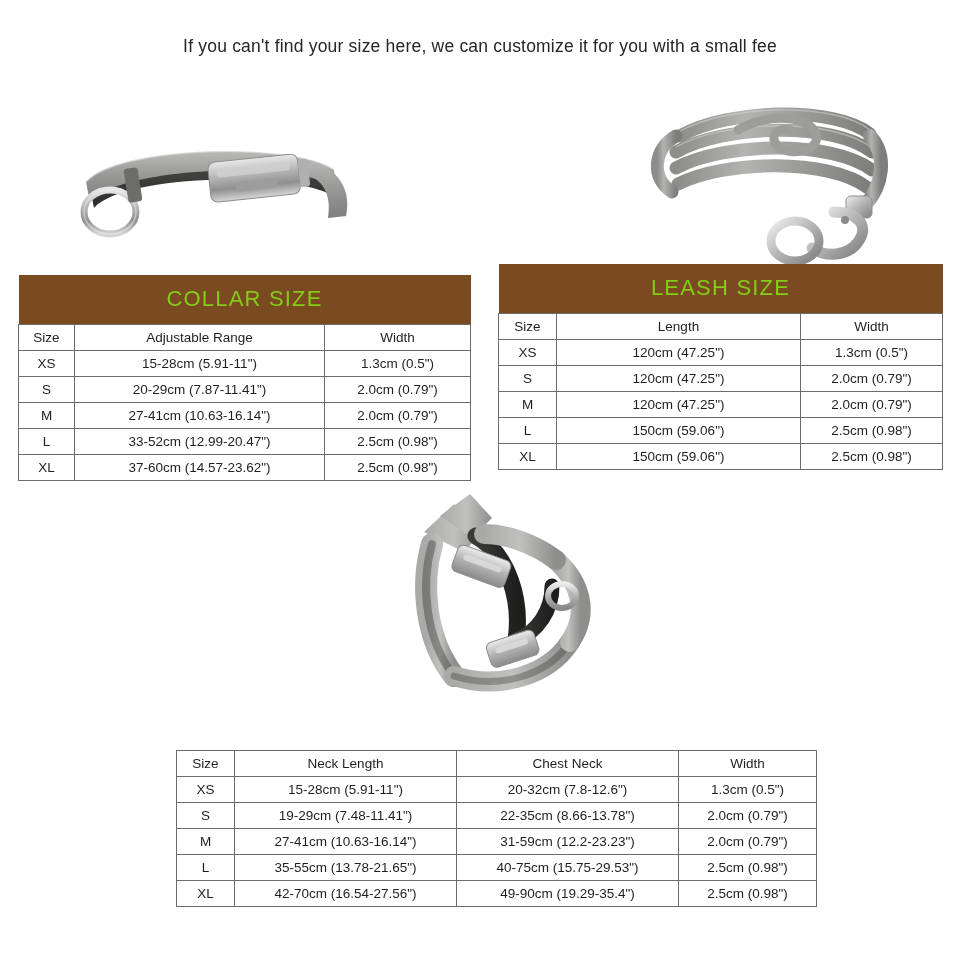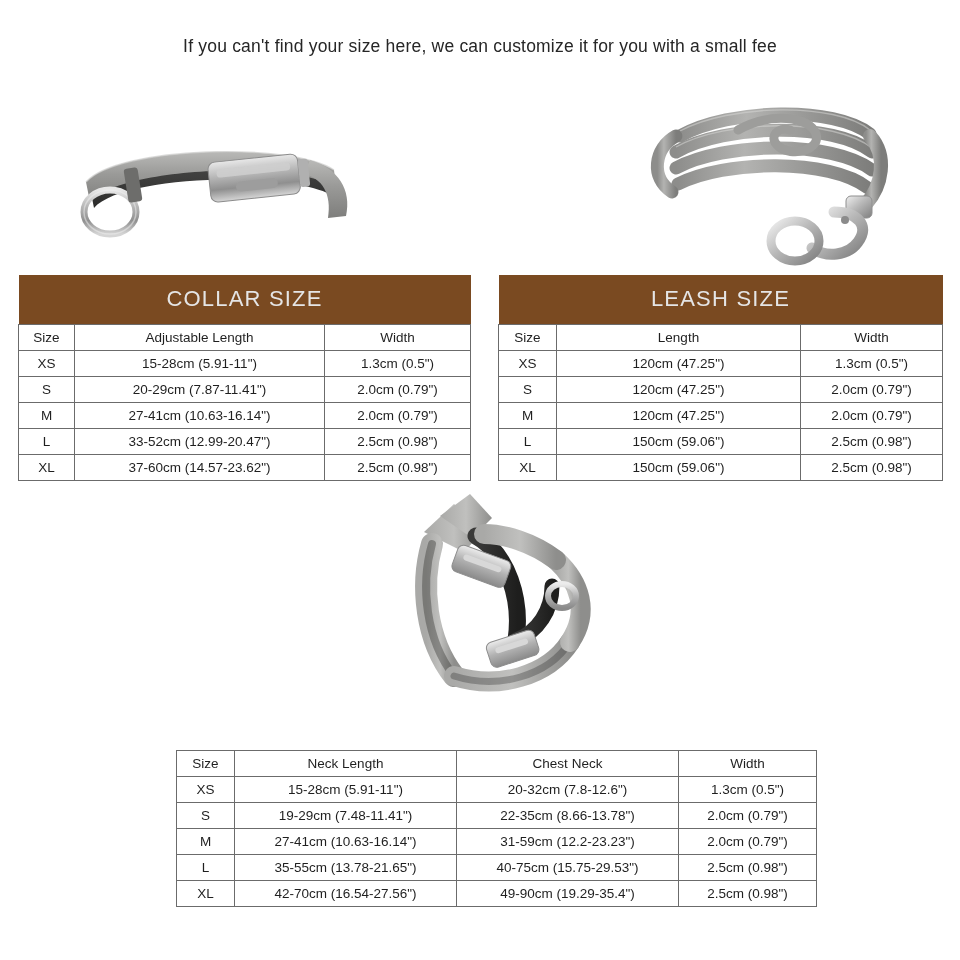--- a/index.html
+++ b/index.html
@@ -59,21 +59,21 @@
   }
 
   
   .size-table {
     position: absolute;
     border-collapse: collapse;
     table-layout: fixed;
   }
   .size-table .title-cell {
     background: #7a4a21;
-    color: #e5e5e5;
+    color: #84cc16;
     font-size: 22px;
     font-weight: normal;
     letter-spacing: 1.2px;
     text-align: center;
     padding: 11px 0 12px 0;
     border: none;
   }
   .size-table th,
   .size-table td {
     border: 1px solid #6b6b6b;
@@ -96,21 +96,21 @@
     top: 275px;
     width: 452px;
   }
   #collar-table col.c-size   { width: 56px; }
   #collar-table col.c-len    { width: 250px; }
   #collar-table col.c-width  { width: 146px; }
 
   
   #leash-table {
     left: 498px;
-    top: 275px;
+    top: 264px;
     width: 444px;
   }
   #leash-table col.c-size   { width: 58px; }
   #leash-table col.c-len    { width: 244px; }
   #leash-table col.c-width  { width: 142px; }
 
   
   #harness-table {
     left: 176px;
     top: 750px;
@@ -262,21 +262,21 @@
       <col class="c-size">
         <col class="c-len">
         <col class="c-width">
     </colgroup>
     <tbody>
       <tr>
         <td class="title-cell" colspan="3">COLLAR SIZE</td>
       </tr>
       <tr>
         <th>Size</th>
-        <th>Adjustable Length</th>
+        <th>Adjustable Range</th>
         <th>Width</th>
       </tr>
       <tr>
         <td>XS</td>
         <td>15-28cm (5.91-11")</td>
         <td>1.3cm (0.5")</td>
       </tr>
       <tr>
         <td>S</td>
         <td>20-29cm (7.87-11.41")</td>

